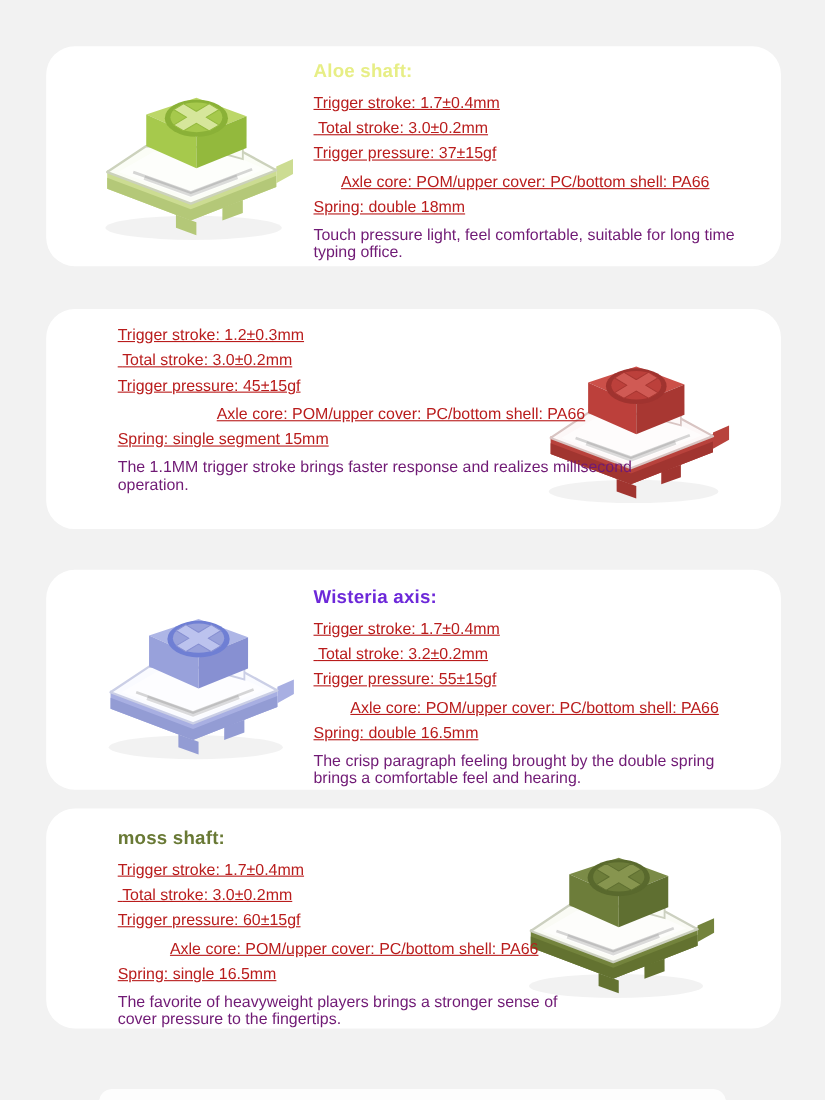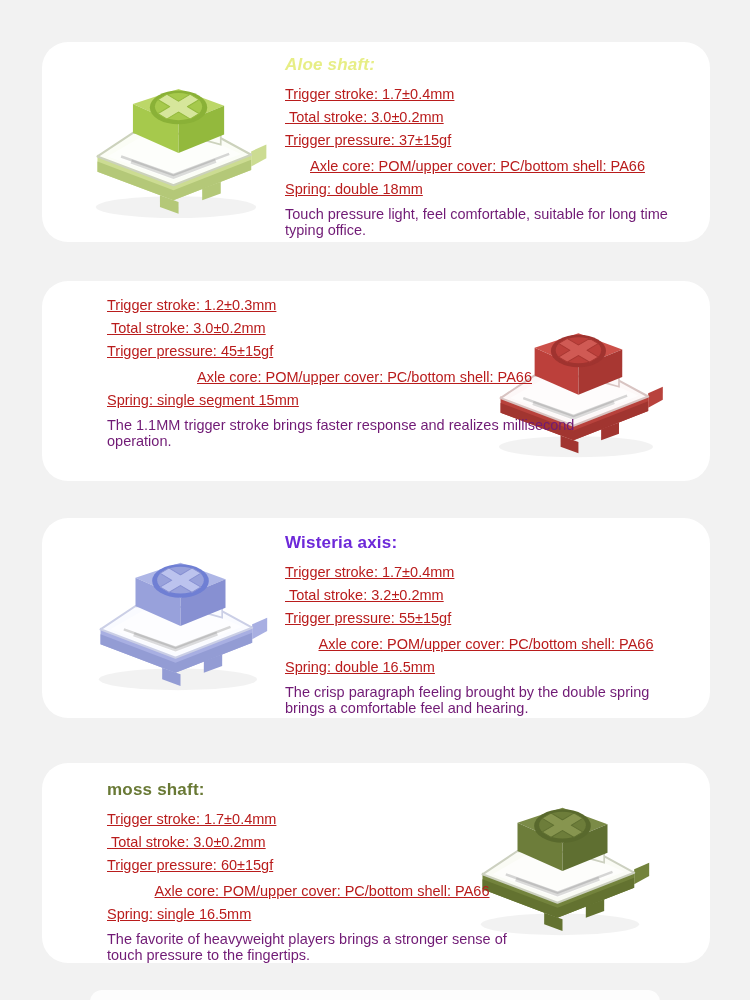--- a/index.html
+++ b/index.html
@@ -11,21 +11,21 @@
     position:relative;
   }
   .page{position:relative;width:750px;height:1000px;}
   .card{
     position:absolute;left:42px;width:668px;height:200px;
     background:#ffffff;border-radius:26px;
   }
   .card.c1{top:42px;}
   .card.c2{top:281px;}
   .card.c3{top:518px;}
-  .card.c4{top:763px;}
+  .card.c4{top:735px;}
   .card-img{position:absolute;}
   .c1 .card-img{left:34px;top:30px;width:200px;height:152px;}
   .c2 .card-img{left:438px;top:36px;width:192px;height:146px;}
   .c3 .card-img{left:38px;top:28px;width:196px;height:150px;}
   .c4 .card-img{left:420px;top:28px;width:196px;height:150px;}
   .card-img svg{width:100%;height:100%;display:block;}
   .card-text{position:absolute;}
   .c1 .card-text{left:243px;top:12px;width:385px;}
   .c2 .card-text{left:65px;top:13px;width:515px;}
   .c3 .card-text{left:243px;top:14px;width:402px;}
@@ -77,21 +77,21 @@
 
     <ellipse cx="118" cy="42" rx="34" ry="20" fill="#8ab137"></ellipse>
     <ellipse cx="118" cy="41" rx="28" ry="16" fill="#a6c94c"></ellipse>
 
     <g transform="translate(118,41) scale(1,0.6) rotate(45)">
       <path d="M-27,-7.5 L-7.5,-7.5 L-7.5,-27 L7.5,-27 L7.5,-7.5 L27,-7.5 L27,7.5 L7.5,7.5 L7.5,27 L-7.5,27 L-7.5,7.5 L-27,7.5 Z" fill="#d6e69b" stroke="#93b93d" stroke-width="1.5" stroke-linejoin="round"></path>
     </g>
   </svg>
       </div>
     <div class="card-text">
-      <h2 class="card-title" style="color: rgb(231, 238, 133); font-style: italic;">Aloe shaft:</h2>
+      <h2 class="card-title" style="color: rgb(231, 238, 133);">Aloe shaft:</h2>
       <p class="spec">Trigger stroke: 1.7±0.4mm</p>
       <p class="spec"> Total stroke: 3.0±0.2mm</p>
       <p class="spec">Trigger pressure: 37±15gf</p>
       <p class="spec gap">Axle core: POM/upper cover: PC/bottom shell: PA66</p>
       <p class="spec">Spring: double 18mm</p>
       <p class="desc">Touch pressure light, feel comfortable, suitable for long time typing office.</p>
     </div>
   </section>
 
   <section class="card c2">
@@ -205,18 +205,18 @@
     </g>
   </svg>
       </div>
     <div class="card-text">
       <h2 class="card-title" style="color: rgb(105, 121, 53);">moss shaft:</h2>
       <p class="spec">Trigger stroke: 1.7±0.4mm</p>
       <p class="spec"> Total stroke: 3.0±0.2mm</p>
       <p class="spec">Trigger pressure: 60±15gf</p>
       <p class="spec gap">Axle core: POM/upper cover: PC/bottom shell: PA66</p>
       <p class="spec">Spring: single 16.5mm</p>
-      <p class="desc">The favorite of heavyweight players brings a stronger sense of touch pressure to the fingertips.</p>
+      <p class="desc">The favorite of heavyweight players brings a stronger sense of cover pressure to the fingertips.</p>
     </div>
   </section>
 
   <div class="next-card-peek"></div>
 </div>
 
 </body></html>

